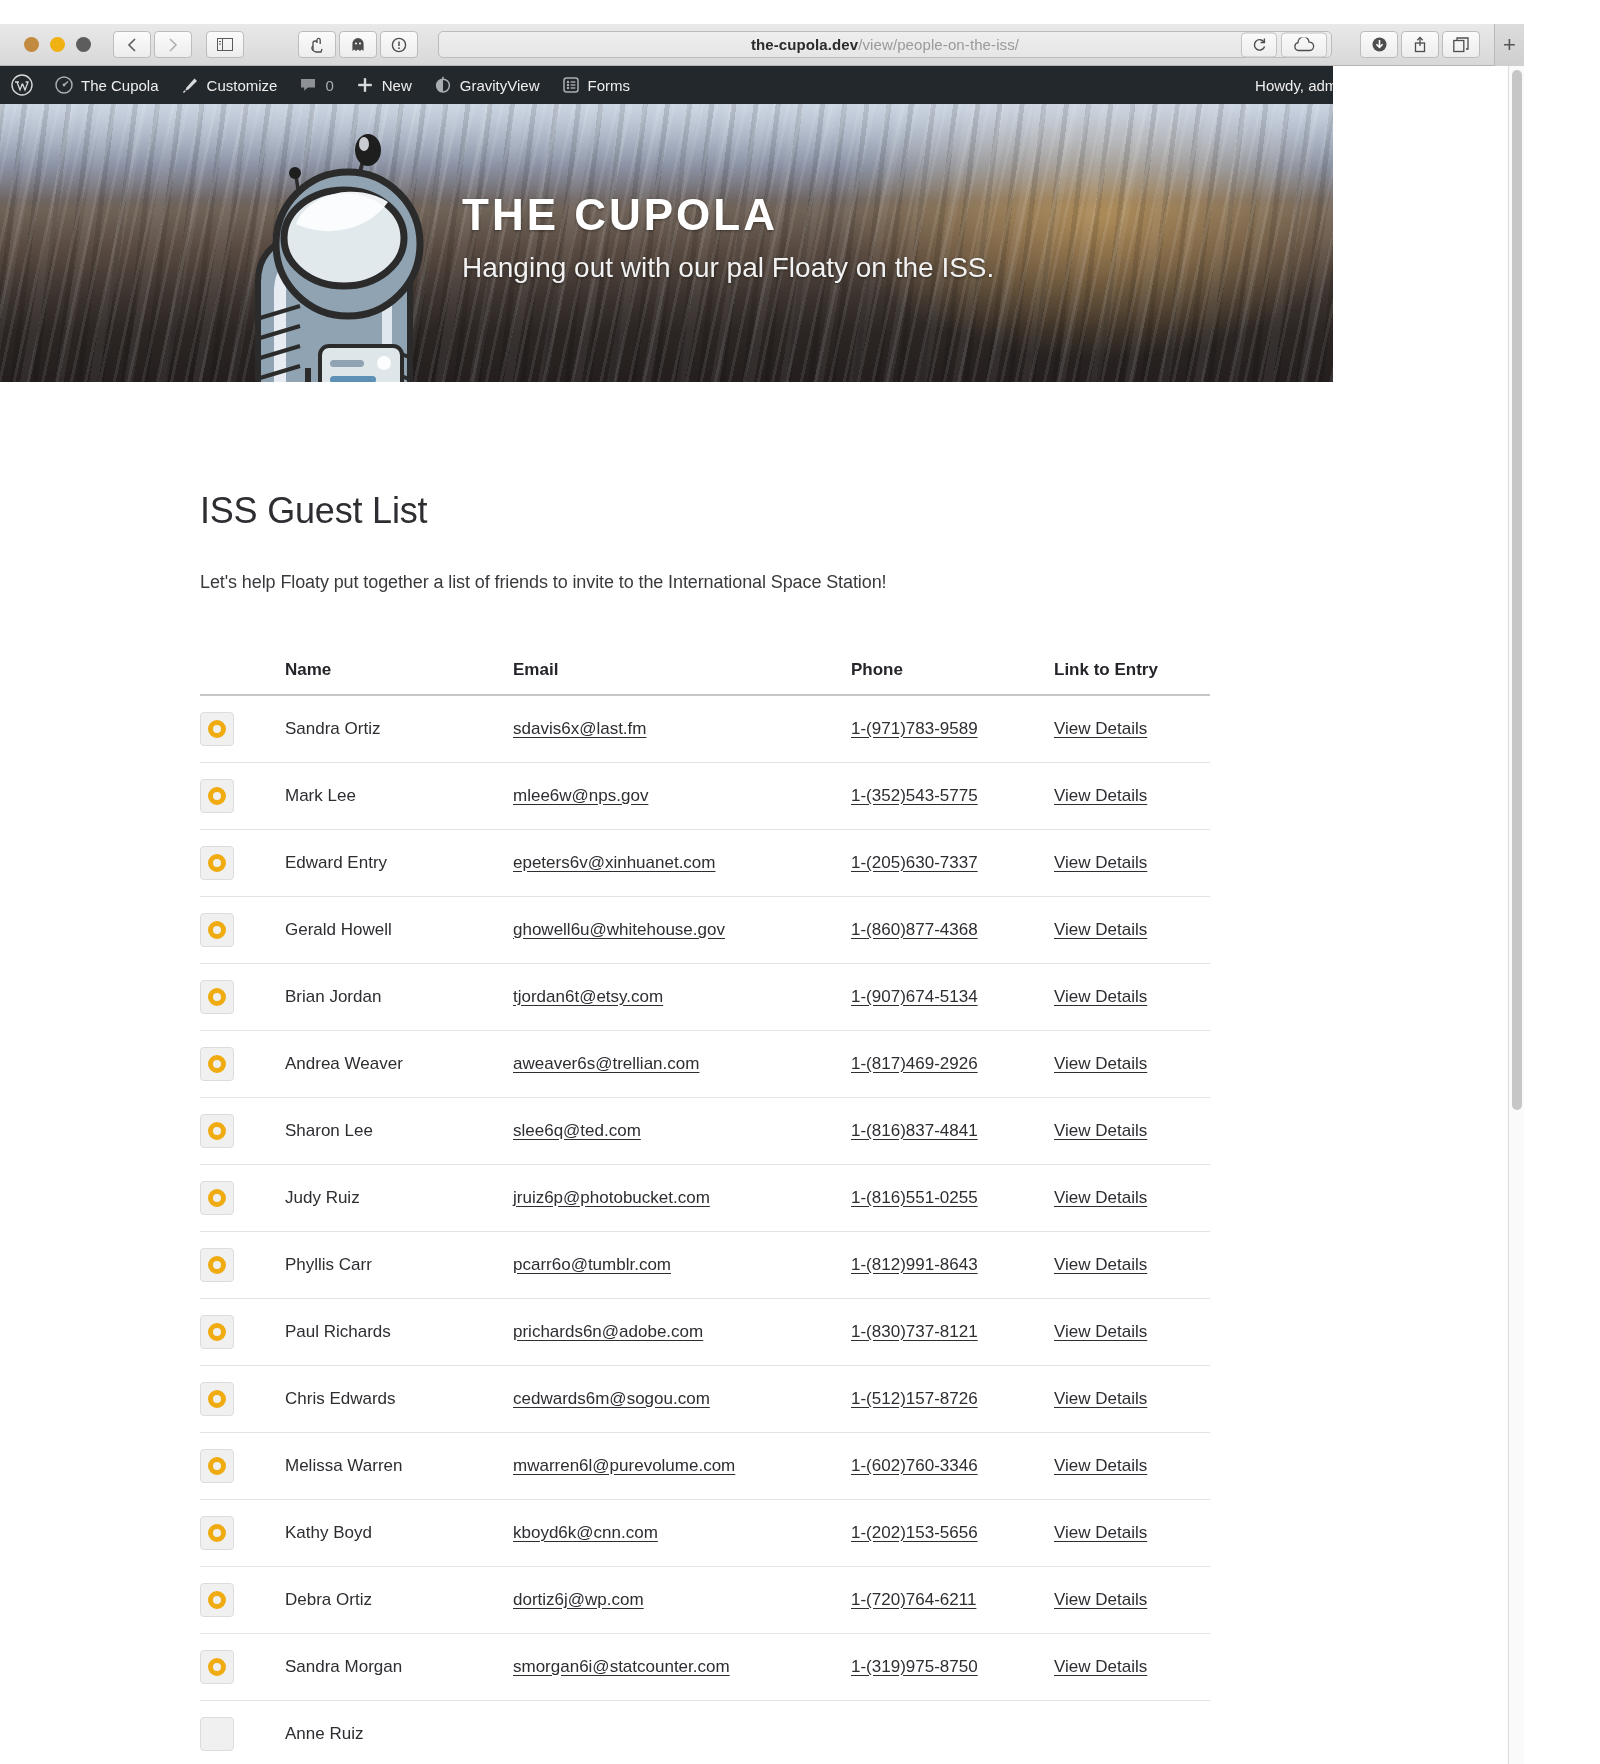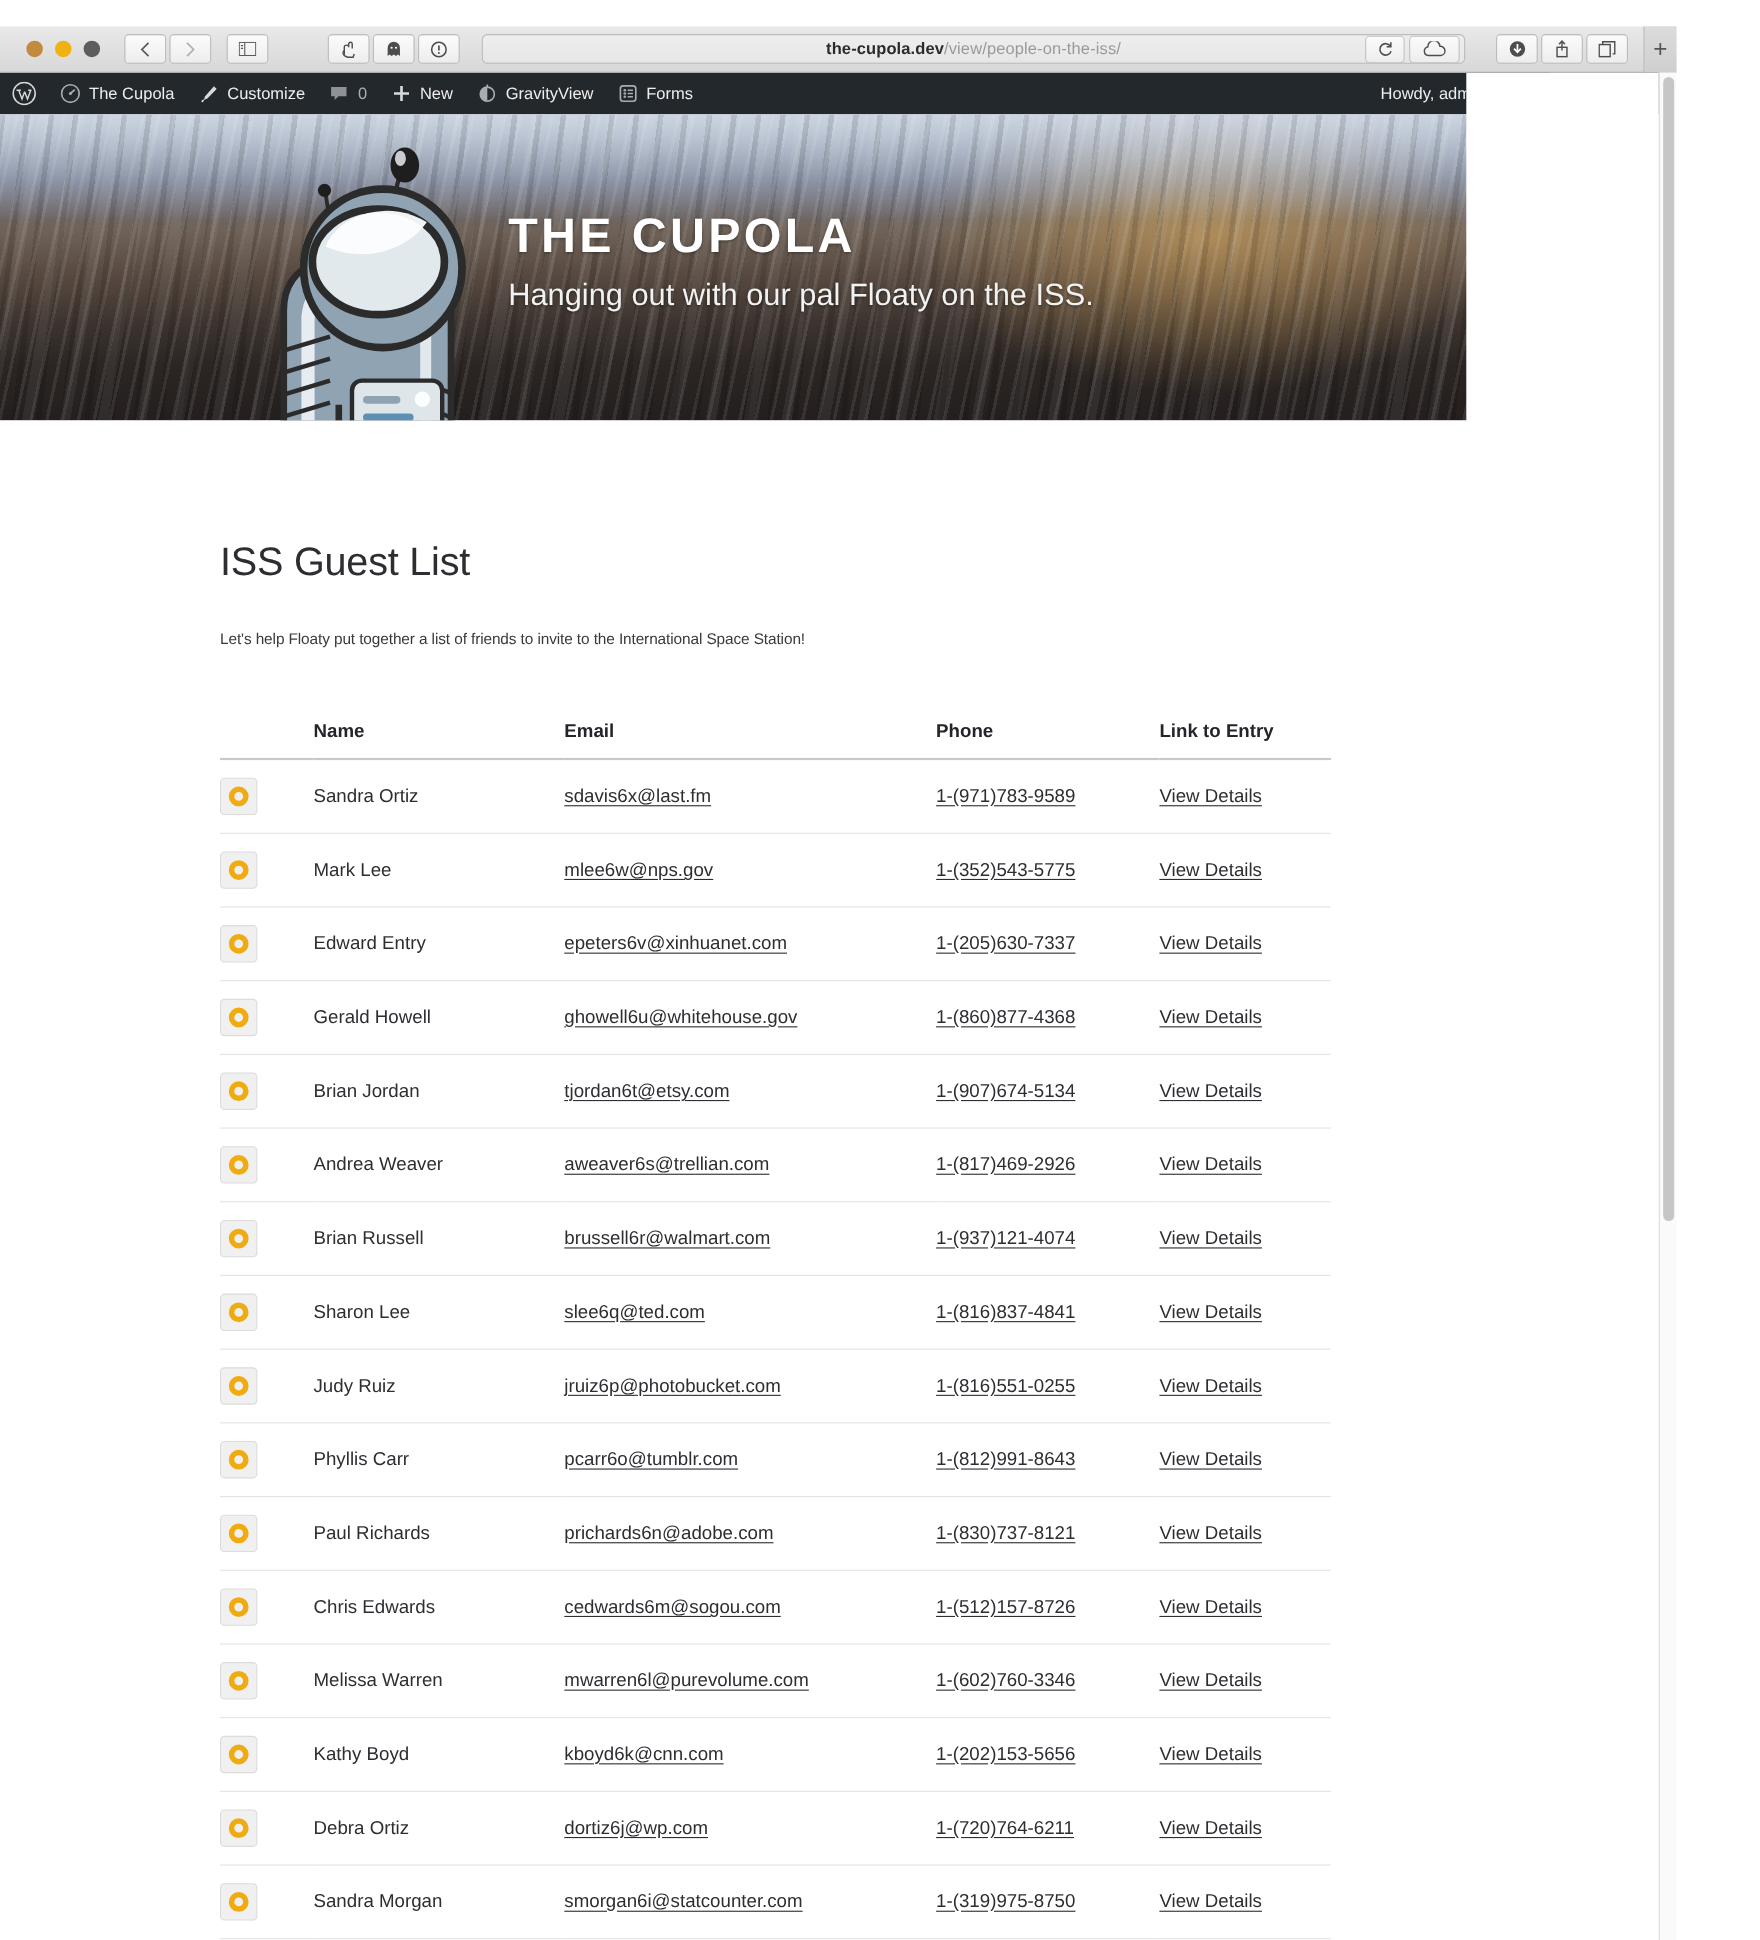--- a/index.html
+++ b/index.html
@@ -140,21 +140,21 @@
     margin-top: 12px; font-size: 28px; color: #f2f2f2; font-weight: 400;
     text-shadow: 0 1px 3px rgba(0,0,0,.5);
   }
 
   
   .content { padding: 0; background: #fff; }
   .inner { width: 1010px; margin-left: 200px; padding-top: 108px; }
   h1.page-title {
     font-size: 36px; font-weight: 400; color: #2e2e32; letter-spacing: -0.2px;
   }
-  .lede { margin-top: 40px; font-size: 14px; color: #3a3a3e; letter-spacing: -0.1px;}
+  .lede { margin-top: 40px; font-size: 18px; color: #3a3a3e; letter-spacing: -0.1px;}
 
   table.gv { width: 1010px; border-collapse: collapse; margin-top: 67px; }
   table.gv th {
     text-align: left; font-size: 17px; font-weight: bold; color: #24242a;
     padding: 0 0 14px 0; border-bottom: 2px solid #c8c8c8;
   }
   table.gv td {
     padding: 16px 0; border-bottom: 1px solid #e3e3e3;
     font-size: 17px; color: #2d2d32; vertical-align: middle;
   }
@@ -516,31 +516,20 @@
                 <td class="col-email"><a class="lnk" href="#">aweaver6s@trellian.com</a></td>
                 <td class="col-phone"><a class="lnk" href="#">1-(817)469-2926</a></td>
                 <td class="col-link"><a class="lnk" href="#">View Details</a></td>
               </tr>
               <tr>
                 <td class="col-icon">
                   <span class="badge">
                     <span class="ring"></span>
                   </span>
                 </td>
-                <td class="col-name">Brian Russell</td>
-                <td class="col-email"><a class="lnk" href="#">brussell6r@walmart.com</a></td>
-                <td class="col-phone"><a class="lnk" href="#">1-(937)121-4074</a></td>
-                <td class="col-link"><a class="lnk" href="#">View Details</a></td>
-              </tr>
-              <tr>
-                <td class="col-icon">
-                  <span class="badge">
-                    <span class="ring"></span>
-                  </span>
-                </td>
                 <td class="col-name">Sharon Lee</td>
                 <td class="col-email"><a class="lnk" href="#">slee6q@ted.com</a></td>
                 <td class="col-phone"><a class="lnk" href="#">1-(816)837-4841</a></td>
                 <td class="col-link"><a class="lnk" href="#">View Details</a></td>
               </tr>
               <tr>
                 <td class="col-icon">
                   <span class="badge">
                     <span class="ring"></span>
                   </span>

